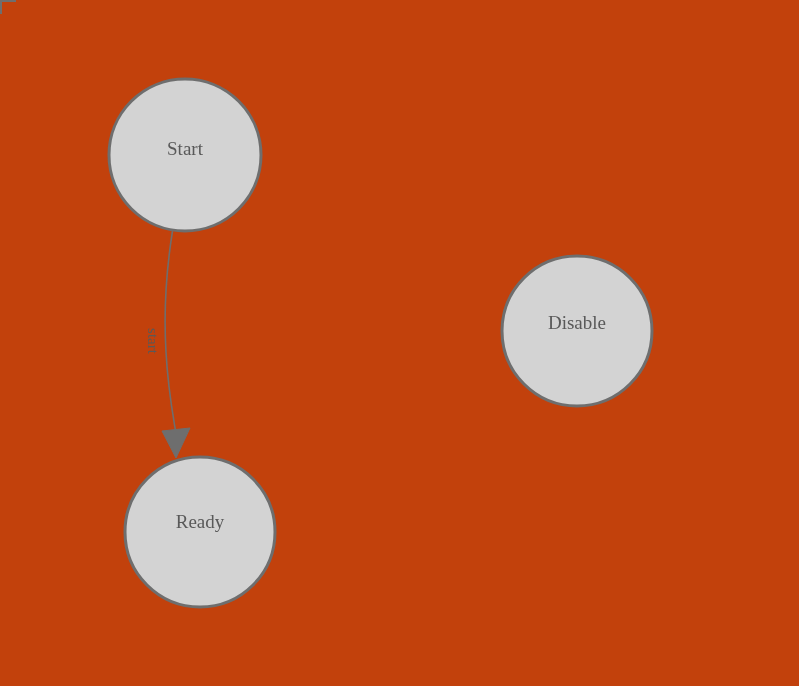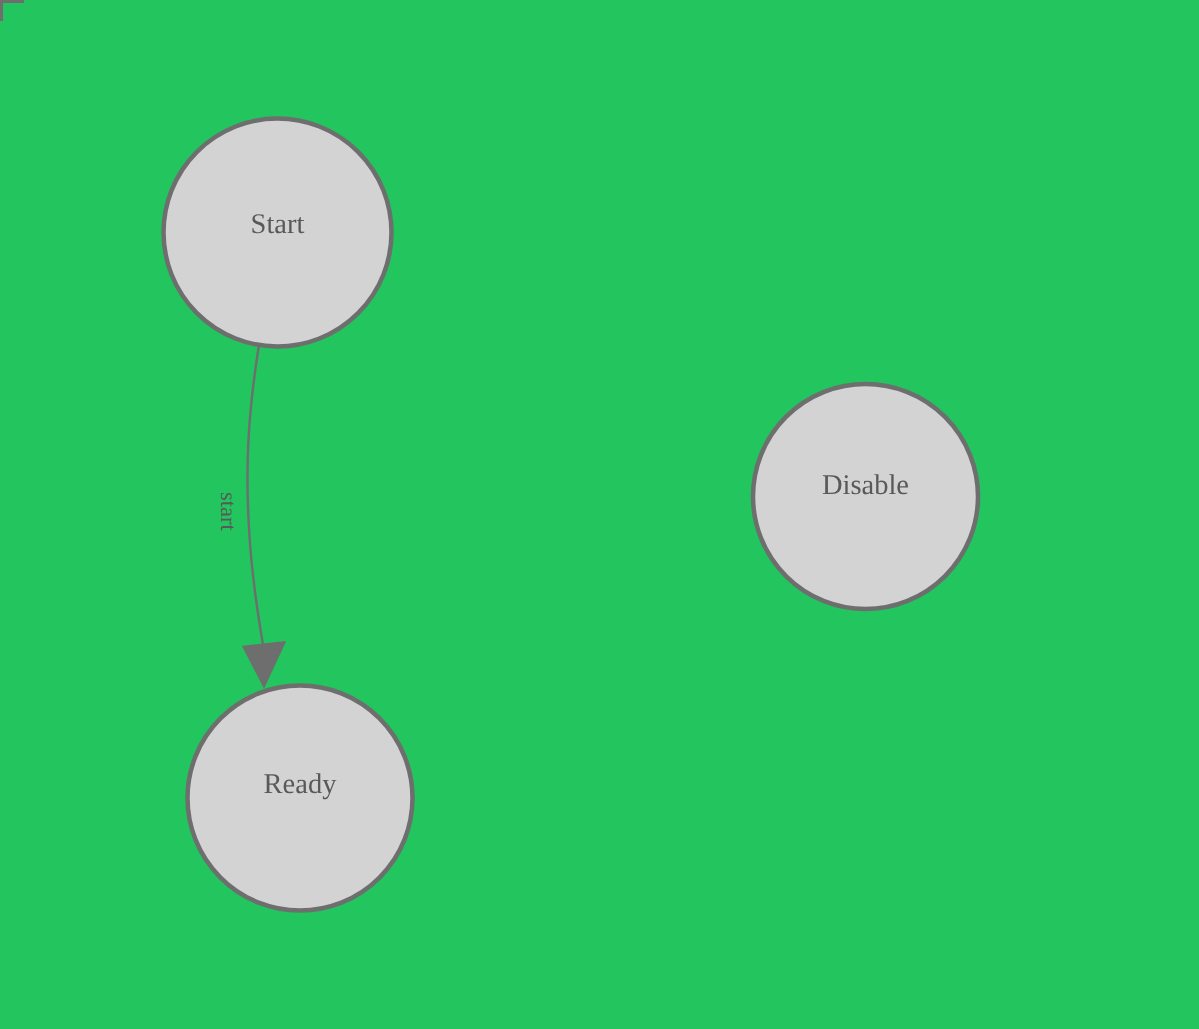--- a/index.html
+++ b/index.html
@@ -10,21 +10,21 @@
   body {
     width: 799px;
     height: 686px;
     overflow: hidden;
     font-family: "Liberation Serif", serif;
   }
   #canvas {
     position: relative;
     width: 799px;
     height: 686px;
-    background: #22c55e;
+    background: #c2410c;
   }
   #graph-svg {
     position: absolute;
     top: 0;
     left: 0;
     width: 799px;
     height: 686px;
   }
   .node-circle {
     fill: #d3d3d3;

